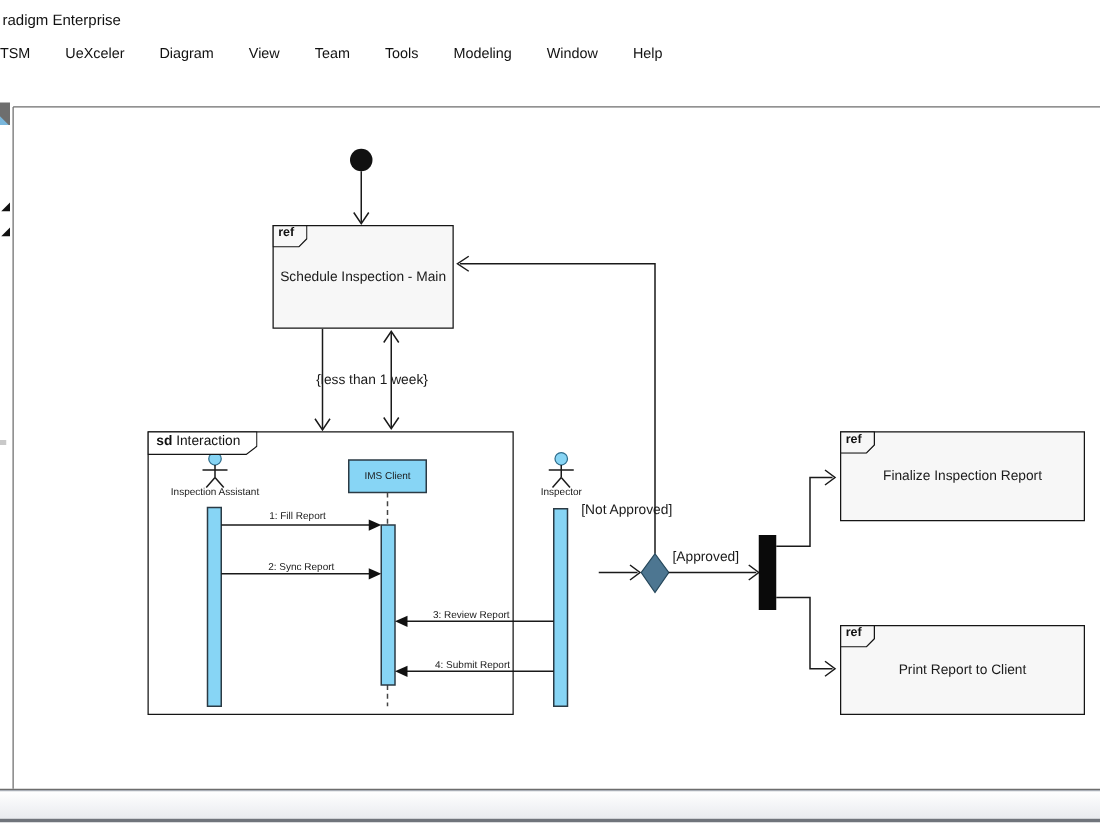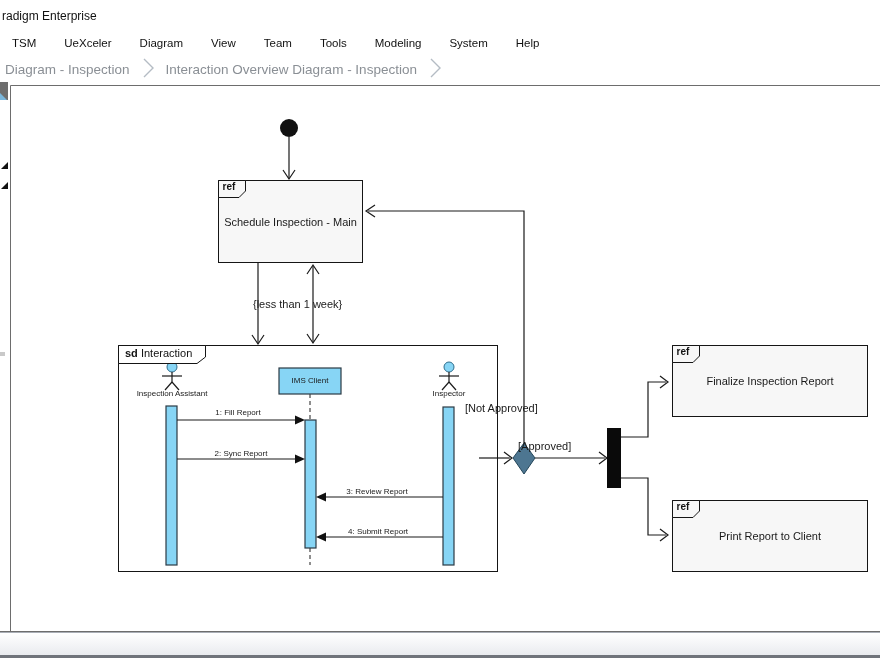--- a/index.html
+++ b/index.html
@@ -7,21 +7,21 @@
               font-family:"Liberation Sans", sans-serif; }
   .app { position:relative; width:880px; height:658px; background:#fff; }
 
   
   .titlebar { position:absolute; left:0; top:0; width:880px; height:30px; background:#fff; }
   .titlebar .title { position:absolute; left:2px; top:9px; font-size:12px; color:#111; }
 
   .menubar { position:absolute; left:0; top:30px; width:880px; height:26px; background:#fff;
              display:flex; align-items:center; }
   .menu-item { padding:5px 14px; font-size:11.5px; color:#111; cursor:default; white-space:nowrap; }
-  .menu-item:first-child { padding-left:12px; }
+  .menu-item:first-child { padding-left:0; }
 
   .breadcrumb { position:absolute; left:0; top:56px; width:880px; height:27px; background:#fff;
                 display:flex; align-items:center; }
   .crumb { font-size:13.5px; color:#8a8f95; padding:0 6px 0 5px; white-space:nowrap; }
   .crumb-chevron { display:inline-block; margin:0 6px; }
 
   
   .canvas { position:absolute; left:0; top:84px; width:880px; height:548px; background:#fff; }
   .edges { position:absolute; left:0; top:0; width:880px; height:548px; }
   .edges line, .edges path, .edges polyline { stroke:#1a1a1a; stroke-width:1.2; fill:none; }
@@ -70,38 +70,24 @@
   </div>
 
   <div class="menubar">
     <span class="menu-item">TSM</span>
     <span class="menu-item">UeXceler</span>
     <span class="menu-item">Diagram</span>
     <span class="menu-item">View</span>
     <span class="menu-item">Team</span>
     <span class="menu-item">Tools</span>
     <span class="menu-item">Modeling</span>
-    <span class="menu-item">System</span>
+    <span class="menu-item">Window</span>
     <span class="menu-item">Help</span>
   </div>
 
-  <div class="breadcrumb">
-    <span class="crumb">Diagram - Inspection</span>
-    <span class="crumb-chevron">
-      <svg width="13" height="22" viewBox="0 0 13 22">
-          <polyline points="2,2 11,11 2,20" fill="none" stroke="#b4bcc4" stroke-width="1.4"></polyline>
-        </svg>
-    </span>
-    <span class="crumb">Interaction Overview Diagram - Inspection</span>
-    <span class="crumb-chevron">
-      <svg width="13" height="22" viewBox="0 0 13 22">
-          <polyline points="2,2 11,11 2,20" fill="none" stroke="#b4bcc4" stroke-width="1.4"></polyline>
-        </svg>
-    </span>
-  </div>
 
   <div class="canvas">
 
     <svg class="edges" viewBox="0 0 880 548">
 
       <path class="framelines" d="M10.5,1.5 H880"></path>
       <path class="framelines" d="M10.5,1.5 V547"></path>
       <path class="framelines" d="M0,547.5 H880"></path>
 
       <circle cx="289" cy="44" r="9" fill="#111"></circle>
@@ -191,32 +177,32 @@
     <div class="node-frame" style="left:672px; top:416px; width:196px; height:72px;">
       <div class="tab" style="left:-1.5px; top:-1.5px; width:28px; height:18px;">
         <svg width="28" height="18" viewBox="0 0 28 18">
             <path d="M0.5,0.5 H27.5 V11 L21,17.5 H0.5 Z" fill="#f7f7f7" stroke="#151515"></path>
           </svg>
         <span class="tab-text kw" style="left:5px; top:1px; font-size:10px;">ref</span>
       </div>
       <div class="node-label">Print Report to Client</div>
     </div>
 
-    <div class="sd-frame" style="left:118px; top:261px; width:380px; height:227px;">
+    <div class="sd-frame" style="left:118px; top:261px; width:293px; height:227px;">
       <div class="tab" style="left:-1px; top:-1px; width:88px; height:19px;">
         <svg width="88" height="19" viewBox="0 0 88 19">
             <path d="M0.5,0.5 H87.5 V12 L79,18.5 H0.5 Z" fill="#ffffff" stroke="#151515"></path>
           </svg>
         <span class="tab-text" style="font-size:11px;"><span class="kw">sd</span> <span>Interaction</span></span>
       </div>
     </div>
 
     <div class="dlabel" style="left:253px; top:214px; width:120px;">{less than 1 week}</div>
     <div class="dlabel" style="left:465px; top:318px; width:120px;">[Not Approved]</div>
-    <div class="dlabel" style="left:518px; top:356px; width:100px;">[Approved]</div>
+    <div class="dlabel" style="left:538px; top:356px; width:100px;">[Approved]</div>
 
     <div class="slabel" style="left:122px; top:305px; width:100px;">Inspection Assistant</div>
     <div class="slabel" style="left:279px; top:284px; width:62px; height:26px; line-height:26px;">IMS Client</div>
     <div class="slabel" style="left:399px; top:305px; width:100px;">Inspector</div>
 
     <div class="slabel" style="left:183px; top:324px; width:110px;">1: Fill Report</div>
     <div class="slabel" style="left:186px; top:365px; width:110px;">2: Sync Report</div>
     <div class="slabel" style="left:322px; top:403px; width:110px;">3: Review Report</div>
     <div class="slabel" style="left:323px; top:443px; width:110px;">4: Submit Report</div>
   </div>

